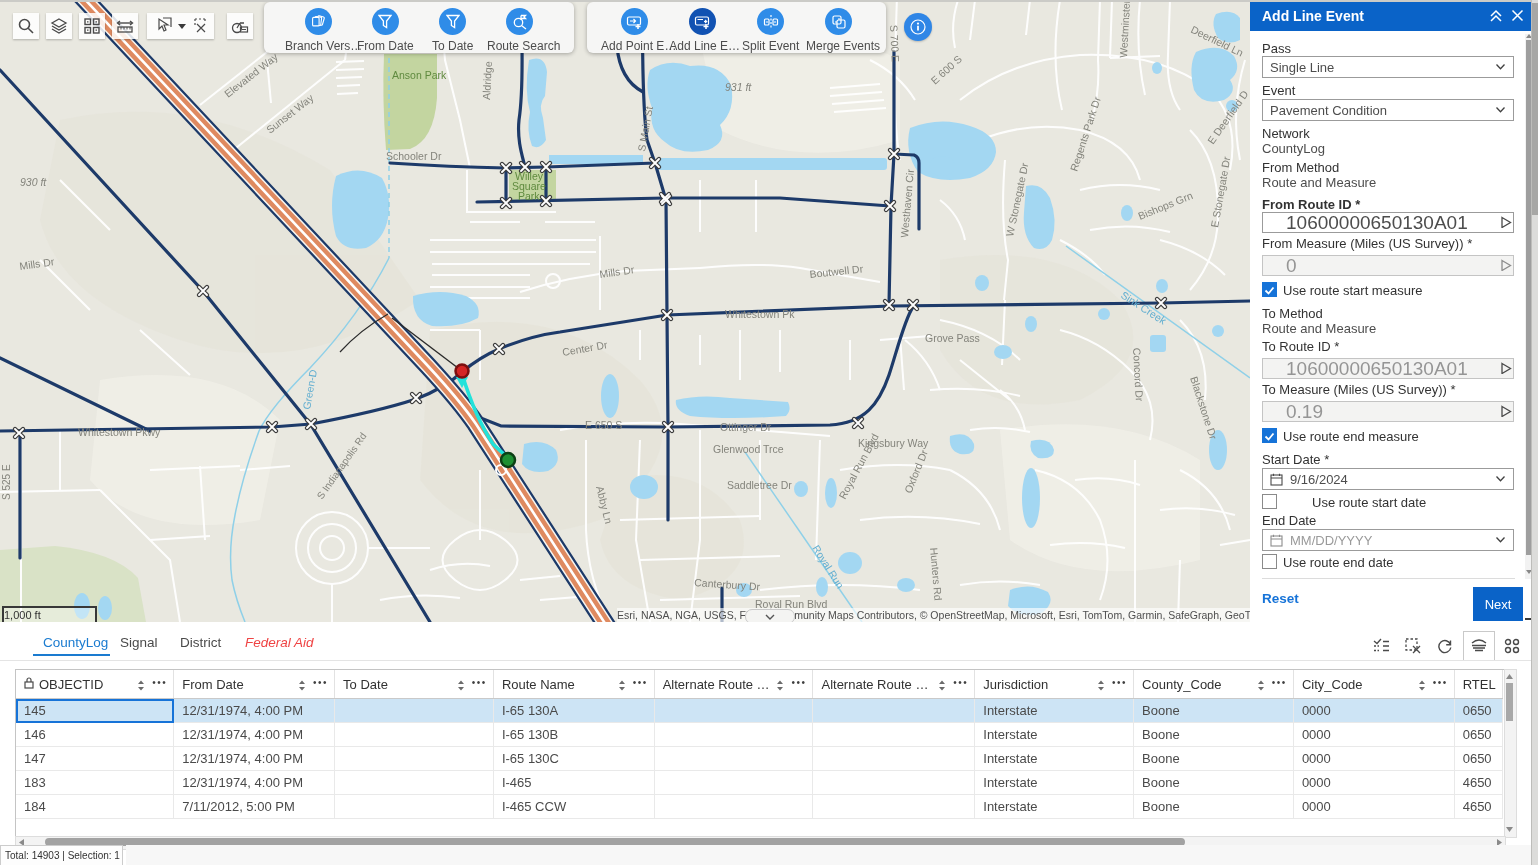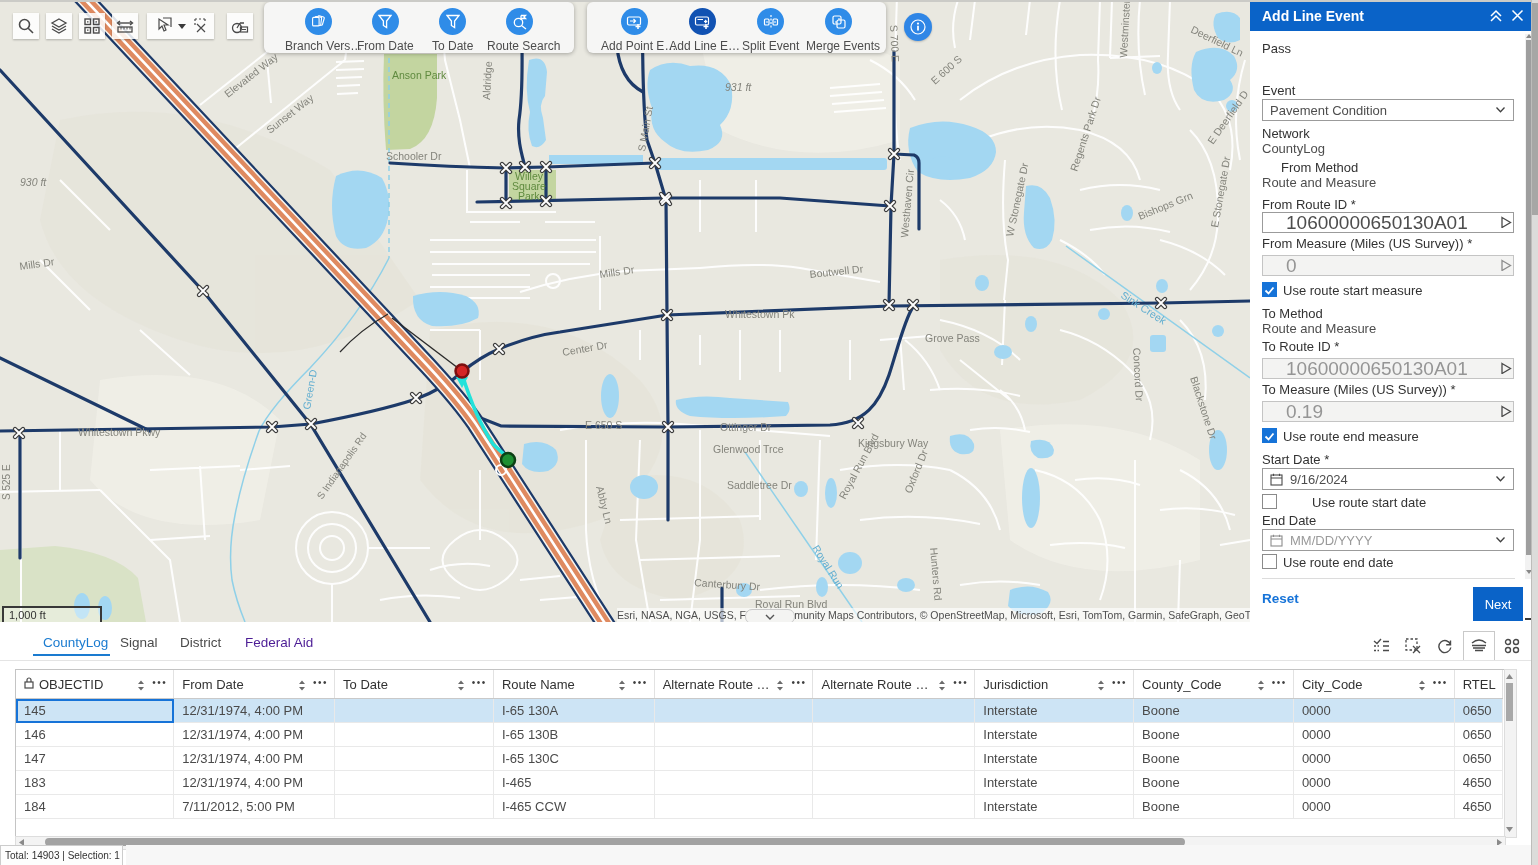--- a/index.html
+++ b/index.html
@@ -474,21 +474,21 @@
 </div>
 
 <div style="position:absolute;left:904px;top:13px;width:28px;height:28px;border-radius:50%;background:#2f86e6;display:flex;align-items:center;justify-content:center;box-shadow:0 1px 2px rgba(0,0,0,0.2);">
 <svg width="18" height="18" viewBox="0 0 18 18">
         <circle cx="9" cy="9" r="7" fill="none" stroke="#fff" stroke-width="1.2"></circle>
         <circle cx="9" cy="5.6" r="1.1" fill="#fff"></circle>
         <path d="M9,7.8 L9,12.5" stroke="#fff" stroke-width="1.8"></path>
       </svg>
 </div>
 
-<div style="position:absolute;left:2px;top:606px;width:91px;height:15px;border:2px solid #383838;border-bottom:none;background:rgba(255,255,255,0.35);font-size:11px;color:#323232;padding-left:5px;line-height:15px;">1,000 ft</div>
+<div style="position:absolute;left:2px;top:606px;width:91px;height:15px;border:2px solid #383838;border-bottom:none;background:rgba(255,255,255,0.35);font-size:11px;color:#323232;line-height:15px;">1,000 ft</div>
 
 <div style="position:absolute;left:617px;top:608px;width:633px;height:14px;background:rgba(255,255,255,0.65);font-size:10.5px;color:#4e4e4e;white-space:nowrap;overflow:hidden;line-height:14px;">Esri, NASA, NGA, USGS, FEMA        mmunity Maps Contributors, © OpenStreetMap, Microsoft, Esri, TomTom, Garmin, SafeGraph, GeoTechnol</div>
 
 <div style="position:absolute;left:745px;top:609px;width:48px;height:13px;background:#f4f4f2;border:1px solid #c9c9c9;border-radius:7px;display:flex;align-items:center;justify-content:center;">
       <svg width="10" height="6" viewBox="0 0 10 6">
         <path d="M1,1 L5,5 L9,1" fill="none" stroke="#555" stroke-width="1.4"></path>
       </svg>
     </div>
 </div>
 
@@ -508,33 +508,36 @@
 <div style="position:absolute;left:1525px;top:34px;width:7px;height:545px;background:#f2f2f2;"></div>
 <div style="position:absolute;left:1526px;top:40px;width:5px;height:515px;background:#9e9e9e;"></div>
 <svg style="position:absolute;left:1526px;top:34px;" width="6" height="5" viewBox="0 0 6 5">
       <path d="M0,4 L3,0 L6,4 Z" fill="#888"></path>
     </svg>
 <svg style="position:absolute;left:1526px;top:569px;" width="6" height="5" viewBox="0 0 6 5">
       <path d="M0,1 L3,5 L6,1 Z" fill="#888"></path>
     </svg>
 
 <div class="flabel" style="left:1262px;top:41px;">Pass</div>
+<div class="fselect" style="top:56px;">Single Line<svg style="position:absolute;right:8px;top:7px;" width="9" height="6" viewBox="0 0 9 6">
+        <path d="M0.5,0.5 L4.5,4.8 L8.5,0.5" fill="none" stroke="#404040" stroke-width="1.3"></path>
+      </svg></div>
 
 <div class="flabel" style="left:1262px;top:83px;">Event</div>
 <div class="fselect" style="top:99px;">Pavement Condition<svg style="position:absolute;right:8px;top:7px;" width="9" height="6" viewBox="0 0 9 6">
         <path d="M0.5,0.5 L4.5,4.8 L8.5,0.5" fill="none" stroke="#404040" stroke-width="1.3"></path>
       </svg></div>
 
 <div class="flabel" style="left:1262px;top:126px;">Network</div>
 <div class="fvalue" style="left:1262px;top:141px;">CountyLog</div>
 
-<div class="flabel" style="left:1262px;top:160px;margin-left:19px;">From Method</div>
+<div class="flabel" style="left:1262px;top:160px;">From Method</div>
 <div class="fvalue" style="left:1262px;top:175px;">Route and Measure</div>
 
-<div class="flabel" style="left:1262px;top:197px;">From Route ID *</div>
+<div class="flabel" style="left:1262px;top:197px;font-weight:bold;">From Route ID *</div>
 <div class="finput" style="top:212px;">10600000650130A01</div>
 <svg style="position:absolute;left:1500px;top:216px;" width="12" height="12" viewBox="0 0 12 12">
       <path d="M2,1.5 L10.5,6.5 L2,11.5 Z" fill="none" stroke="#4a4a4a" stroke-width="1.3"></path>
     </svg>
 
 <div class="flabel" style="left:1262px;top:236px;">From Measure (Miles (US Survey)) *</div>
 <div class="finput dis" style="top:255px;">0</div>
 <svg style="position:absolute;left:1500px;top:259px;" width="12" height="12" viewBox="0 0 12 12">
       <path d="M2,1.5 L10.5,6.5 L2,11.5 Z" fill="none" stroke="#8d8d8d" stroke-width="1.3"></path>
     </svg>
@@ -597,21 +600,21 @@
     </svg>
 </div>
 
 <div id="tablearea">
 <div style="position:absolute;left:0;top:622px;width:1538px;height:243px;background:#fff;"></div>
 
 <div style="position:absolute;left:43px;top:635px;font-size:13.5px;color:#1a7bd0;">CountyLog</div>
 <div style="position:absolute;left:33px;top:654px;width:77px;height:2px;background:#1a7bd0;"></div>
 <div style="position:absolute;left:120px;top:635px;font-size:13.5px;color:#4a4a4a;">Signal</div>
 <div style="position:absolute;left:180px;top:635px;font-size:13.5px;color:#4a4a4a;">District</div>
-<div style="position:absolute;left:245px;top:635px;font-size:13.5px;color:#4c1d95;">Federal Aid</div>
+<div style="position:absolute;left:245px;top:635px;font-size:13.5px;color:#ef4444;font-style:italic;">Federal Aid</div>
 
 <div style="position:absolute;left:1368px;top:633px;width:26px;height:25px;display:flex;align-items:center;justify-content:center;">
       <svg width="17" height="15" viewBox="0 0 17 15" fill="none" stroke="#4a4a4a" stroke-width="1.3">
         <path d="M1,3 L4,5.5 L8,1"></path>
         <path d="M10,3.5 L16,3.5 M10,8 L16,8 M10,12.5 L16,12.5"></path>
         <path d="M1,8 L6,8 M1,12.5 L6,12.5" stroke-dasharray="2,1.5"></path>
       </svg>
     </div>
 <div style="position:absolute;left:1400px;top:633px;width:26px;height:25px;display:flex;align-items:center;justify-content:center;">
       <svg width="16" height="16" viewBox="0 0 16 16" fill="none" stroke="#4a4a4a" stroke-width="1.3">

